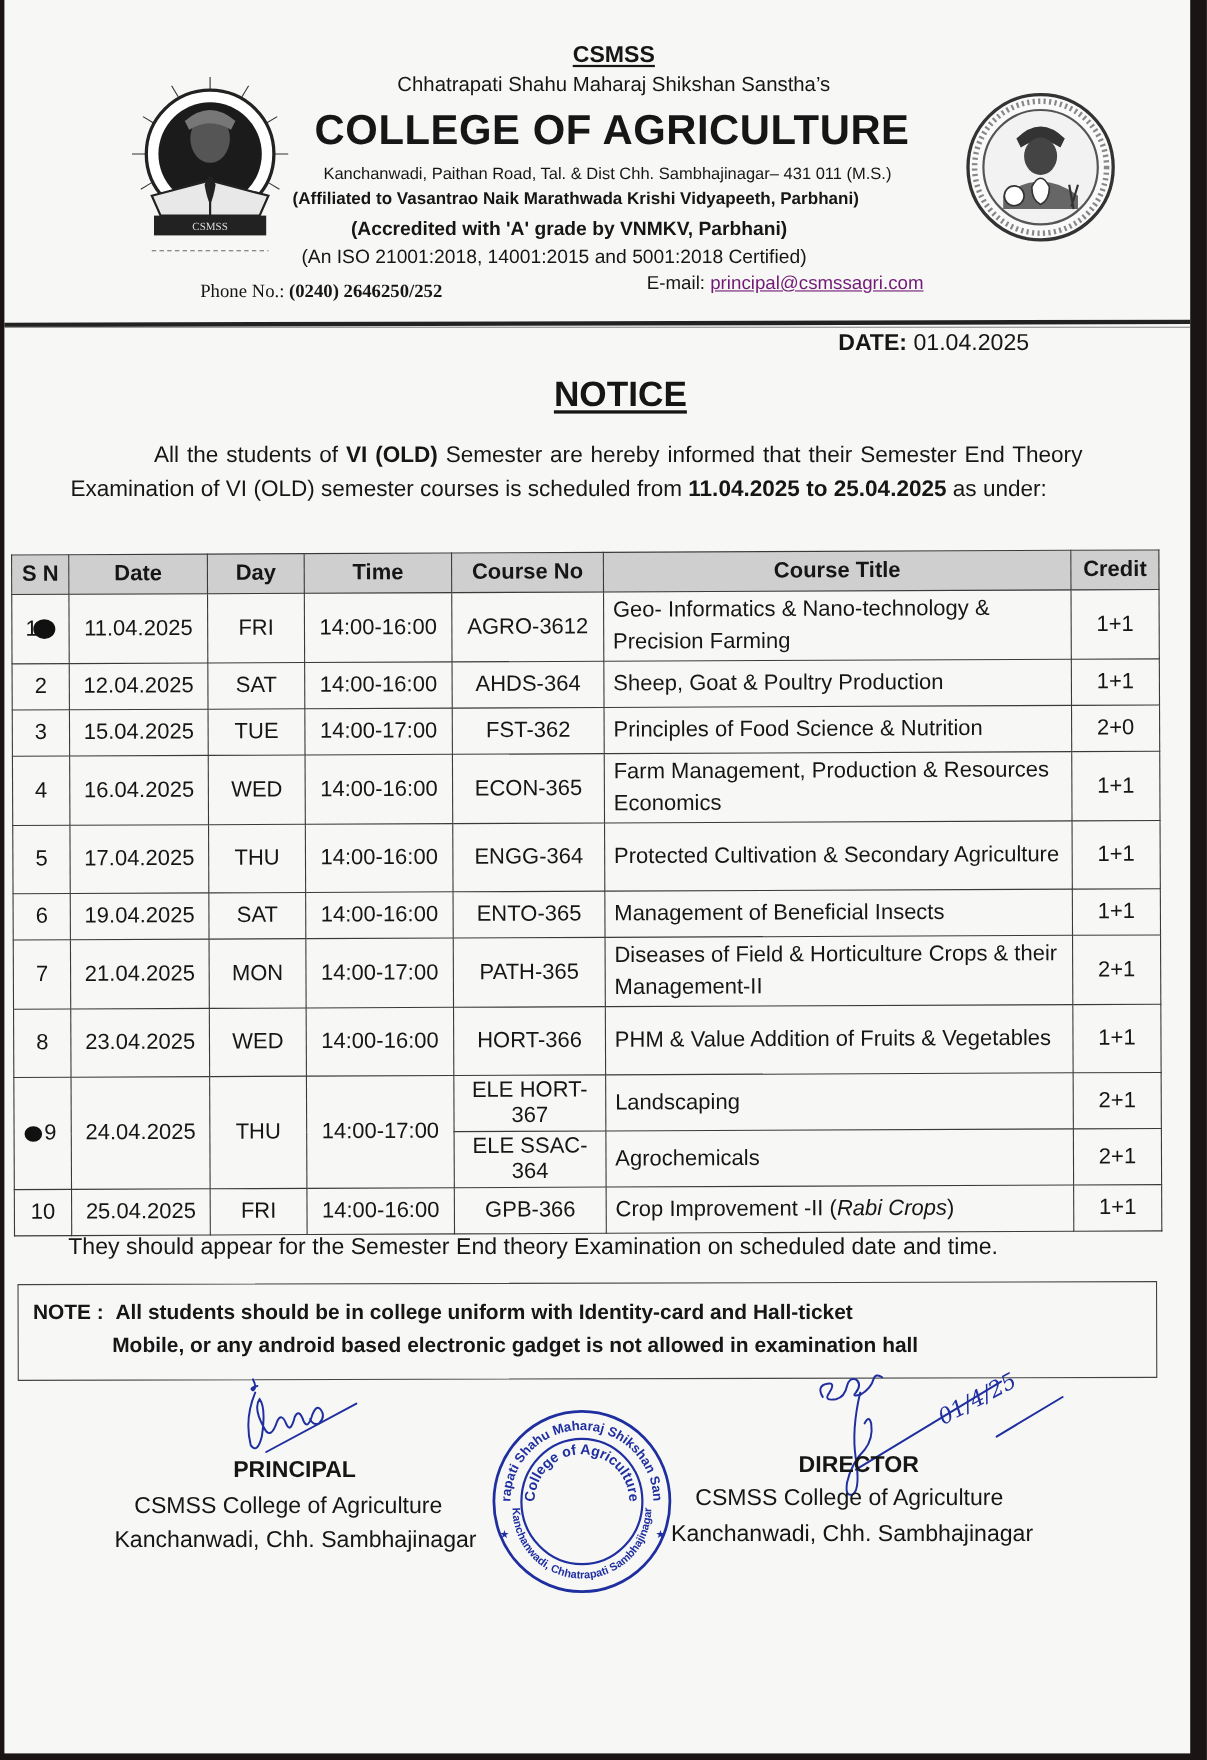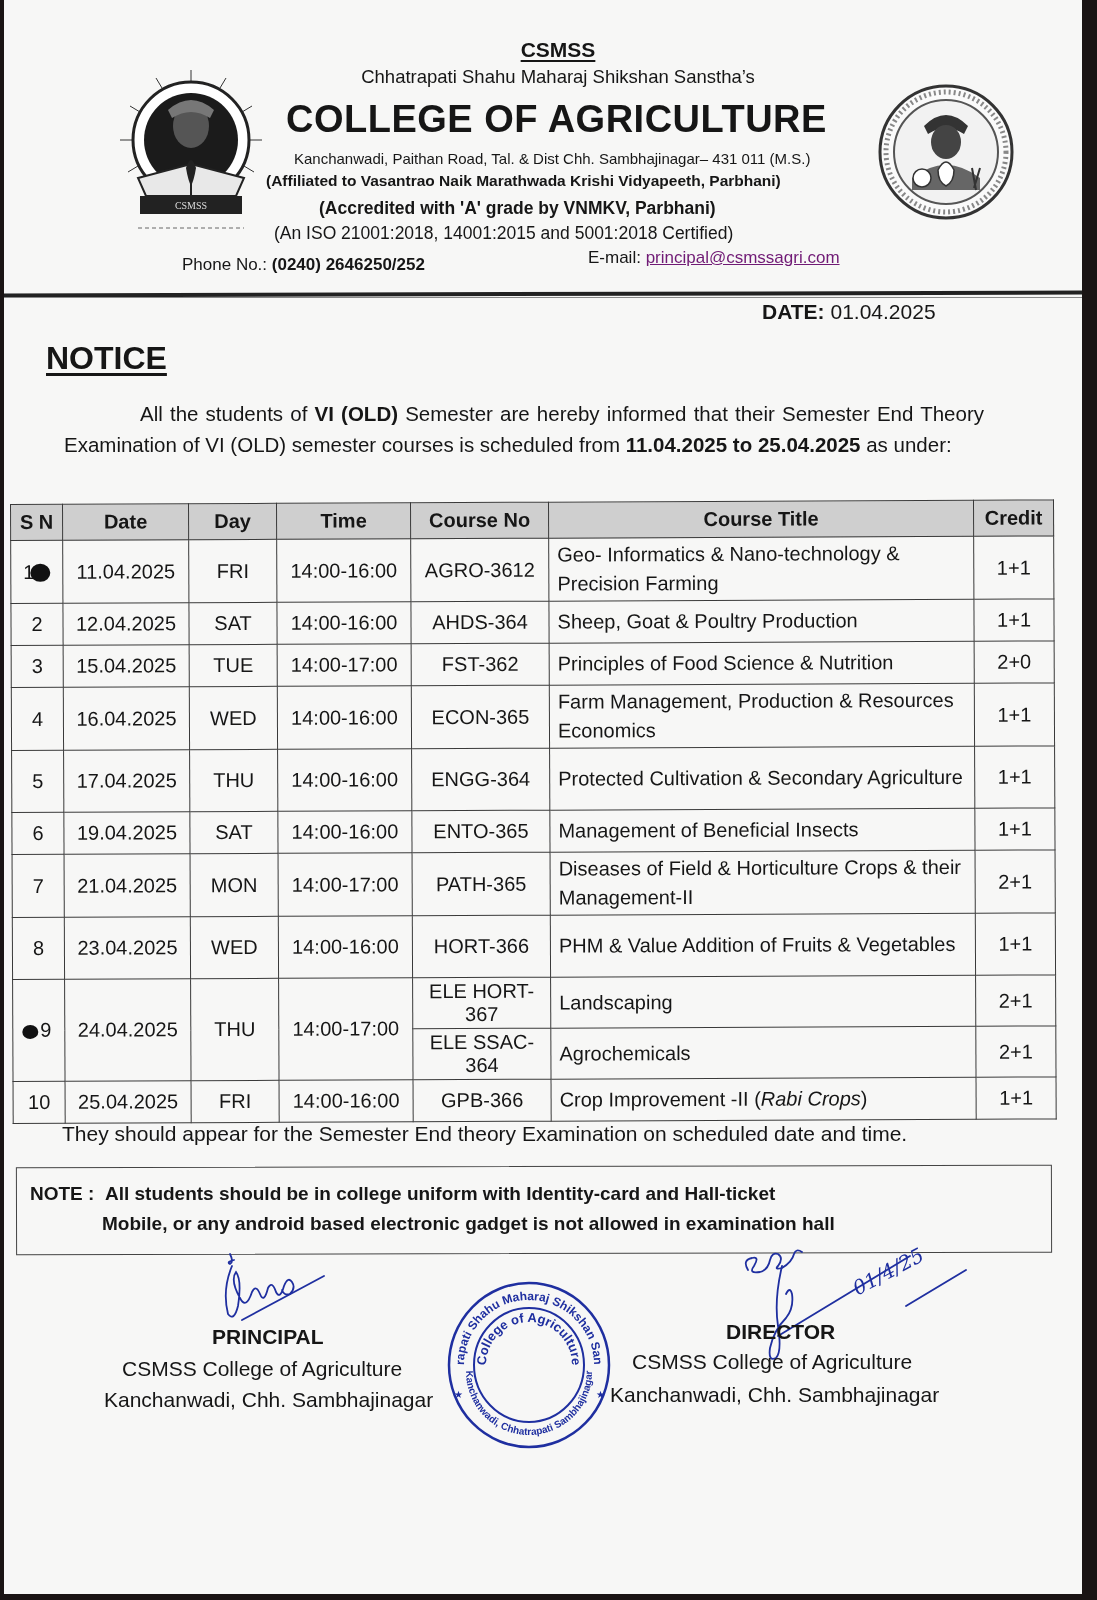--- a/index.html
+++ b/index.html
@@ -13,35 +13,35 @@
 
   
   .csmss { left: 0; width: 100%; top: 38px; text-align: center; font-size: 21px; font-weight: bold; }
   .csmss span { text-decoration: underline; text-underline-offset: 3px; padding-left: 30px; }
   .sanstha { left: 0; width: 100%; top: 66px; text-align: center; font-size: 18.5px; padding-left: 30px; }
   .college { left: 282px; top: 98px; font-size: 38px; font-weight: bold; letter-spacing: 0.5px; }
   .address { left: 290px; top: 150px; font-size: 15px; text-align: center; }
   .affil { left: 262px; top: 172px; font-size: 15.5px; font-weight: bold; }
   .accred { left: 315px; top: 198px; font-size: 17.5px; font-weight: bold; }
   .iso { left: 270px; top: 223px; font-size: 17.5px; }
-  .phone { left: 178px; top: 255px; font-size: 17px; }
+  .phone { left: 178px; top: 255px; font-size: 17px; font-family: Liberation Serif, serif; }
   .phone b { font-weight: bold; }
   .email { left: 584px; top: 248px; font-size: 17px; }
   .email a { color: #701a75; text-decoration: underline; }
   .hr1 { left: 0; top: 292px; width: 100%; height: 4px; background: #222; transform: rotate(-0.15deg); }
   .hr2 { left: 0; top: 297px; width: 100%; height: 1px; background: #888; }
 
   
   .logo-left { left: 112px; top: 68px; width: 150px; height: 170px; }
   .logo-right { left: 872px; top: 82px; width: 140px; height: 140px; }
 
   
   .date { left: 758px; top: 300px; font-size: 21px; }
   .date b { font-weight: bold; }
-  .notice-title { left: 0; width: 100%; top: 340px; font-size: 32px; font-weight: bold; }
+  .notice-title { left: 0; width: 100%; top: 340px; text-align: center; font-size: 32px; font-weight: bold; }
   .notice-title span { text-decoration: underline; text-decoration-thickness: 3px; text-underline-offset: 4px; padding-left: 42px; }
   .para { left: 60px; top: 398px; width: 920px; font-size: 20.5px; line-height: 31px; text-align: justify; }
   .para .indent { padding-left: 76px; }
 
   
   .tbl { left: 6px; top: 504px; width: 1044px; border-collapse: collapse; font-size: 20px; transform: rotate(-0.25deg); transform-origin: left top; }
   .tbl th, .tbl td { border: 1.5px solid #3a3a3a; padding: 2px 8px; vertical-align: middle; }
   .tbl th { background: #cfcfcf; font-weight: bold; height: 36px; text-align: center; }
   .tbl td { text-align: center; }
   .tbl td.title { text-align: left; line-height: 29px; }

